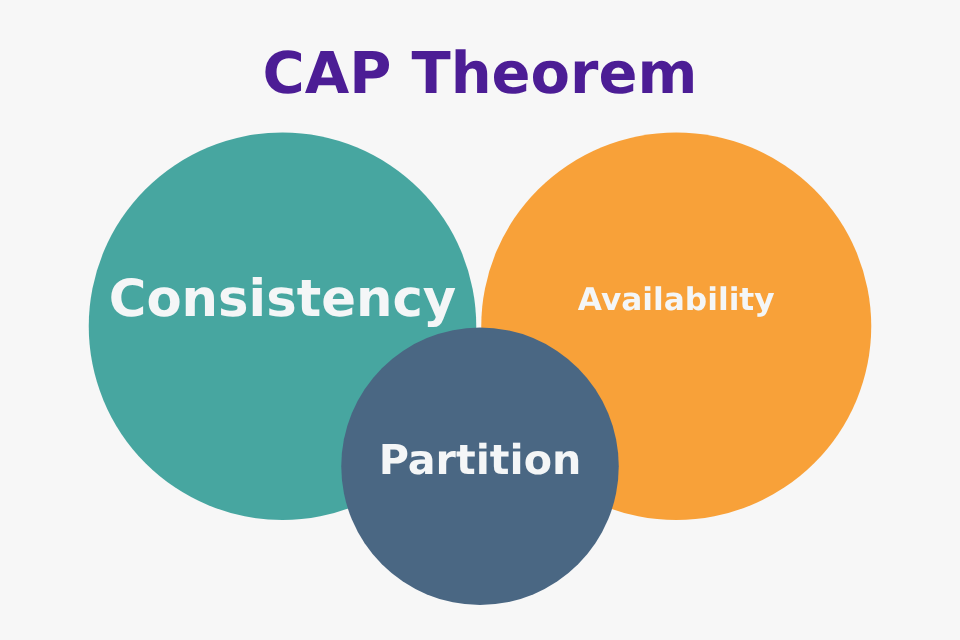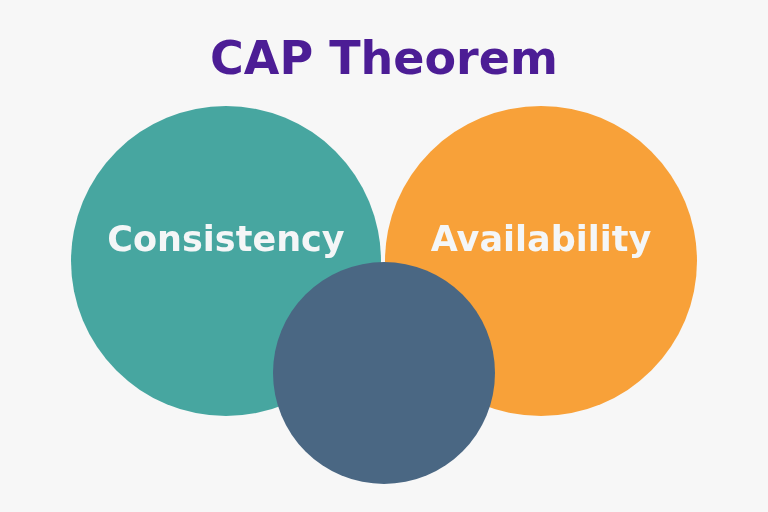--- a/index.html
+++ b/index.html
@@ -42,33 +42,33 @@
     }
     .c-consistency {
       left: 71px;
       top: 106px;
       width: 310px;
       height: 310px;
       background: #47a6a0;
       z-index: 1;
     }
     .c-consistency .circle-label {
-      font-size: 35px;
+      font-size: 41px;
       margin-top: -44px;
     }
     .c-availability {
       left: 385px;
       top: 106px;
       width: 312px;
       height: 310px;
       background: #f8a139;
       z-index: 1;
     }
     .c-availability .circle-label {
-      font-size: 35px;
+      font-size: 25px;
       margin-top: -44px;
       margin-left: 0;
     }
     .c-partition {
       left: 273px;
       top: 262px;
       width: 222px;
       height: 222px;
       background: #4a6783;
       z-index: 2;
@@ -87,14 +87,15 @@
 <div class="circle c-consistency">
   <span class="circle-label">Consistency</span>
 </div>
 
 <div class="circle c-availability">
   <span class="circle-label">Availability</span>
 </div>
 
 <div class="circle c-partition">
   <div class="circle-label">
+    <div>Partition</div>
   </div>
 </div>
 
 </body></html>

